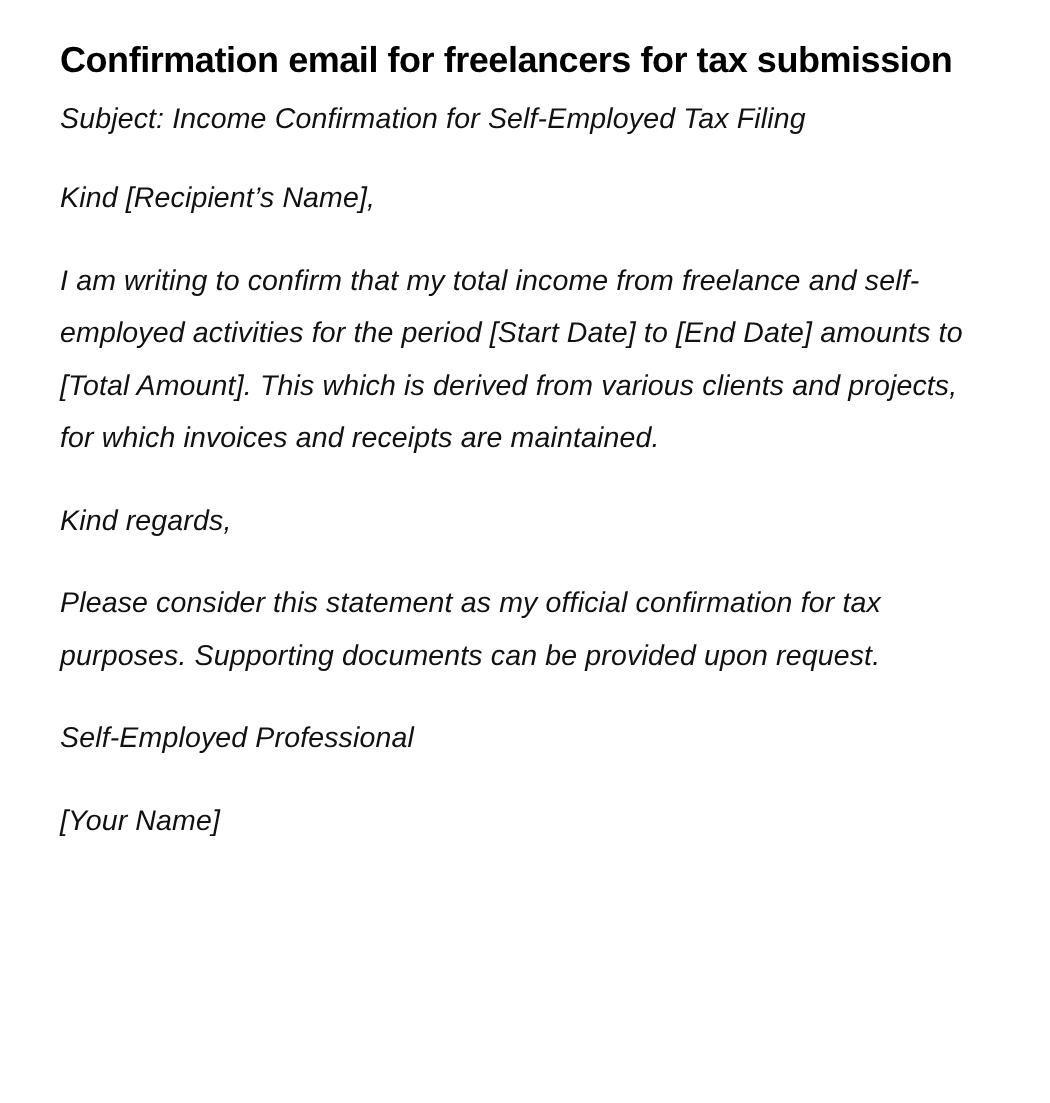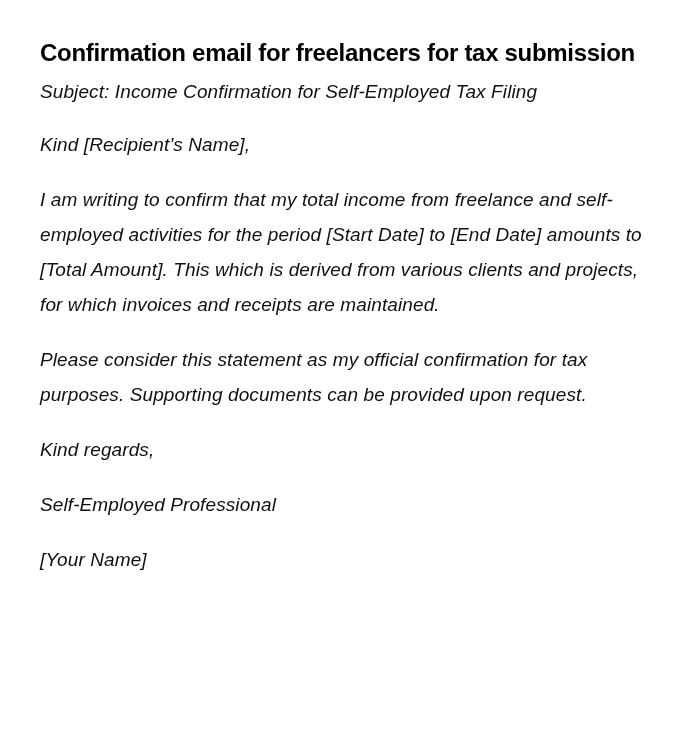--- a/index.html
+++ b/index.html
@@ -16,21 +16,21 @@
     }
     .doc {
       position: relative;
       padding: 19px 40px 0 40px;
       width: 610px;
     }
     .title {
       font-size: 24px;
       font-weight: bold;
       line-height: 43px;
-      margin: 12px 0 0 0;
+      margin: 0 0 0 0;
       color: #000000;
       letter-spacing: -0.3px;
     }
     .para {
       font-size: 19px;
       line-height: 35px;
       margin: 0 0 20px 0;
       letter-spacing: 0.1px;
       font-style: italic;
     }
@@ -42,17 +42,17 @@
     .greeting { margin-bottom: 20px; }
   </style>
 </head>
 <body>
 
 <div class="doc">
   <h1 class="title">Confirmation email for freelancers for tax submission</h1>
   <p class="para subject">Subject: Income Confirmation for Self-Employed Tax Filing</p>
   <p class="para greeting">Kind [Recipient’s Name],</p>
   <p class="para">I am writing to confirm that my total income from freelance and self-employed activities for the period [Start Date] to [End Date] amounts to [Total Amount]. This which is derived from various clients and projects, for which invoices and receipts are maintained.</p>
+  <p class="para">Kind regards,</p>
   <p class="para">Please consider this statement as my official confirmation for tax purposes. Supporting documents can be provided upon request.</p>
-  <p class="para">Kind regards,</p>
   <p class="para">Self-Employed Professional</p>
   <p class="para">[Your Name]</p>
 </div>
 
 </body></html>

